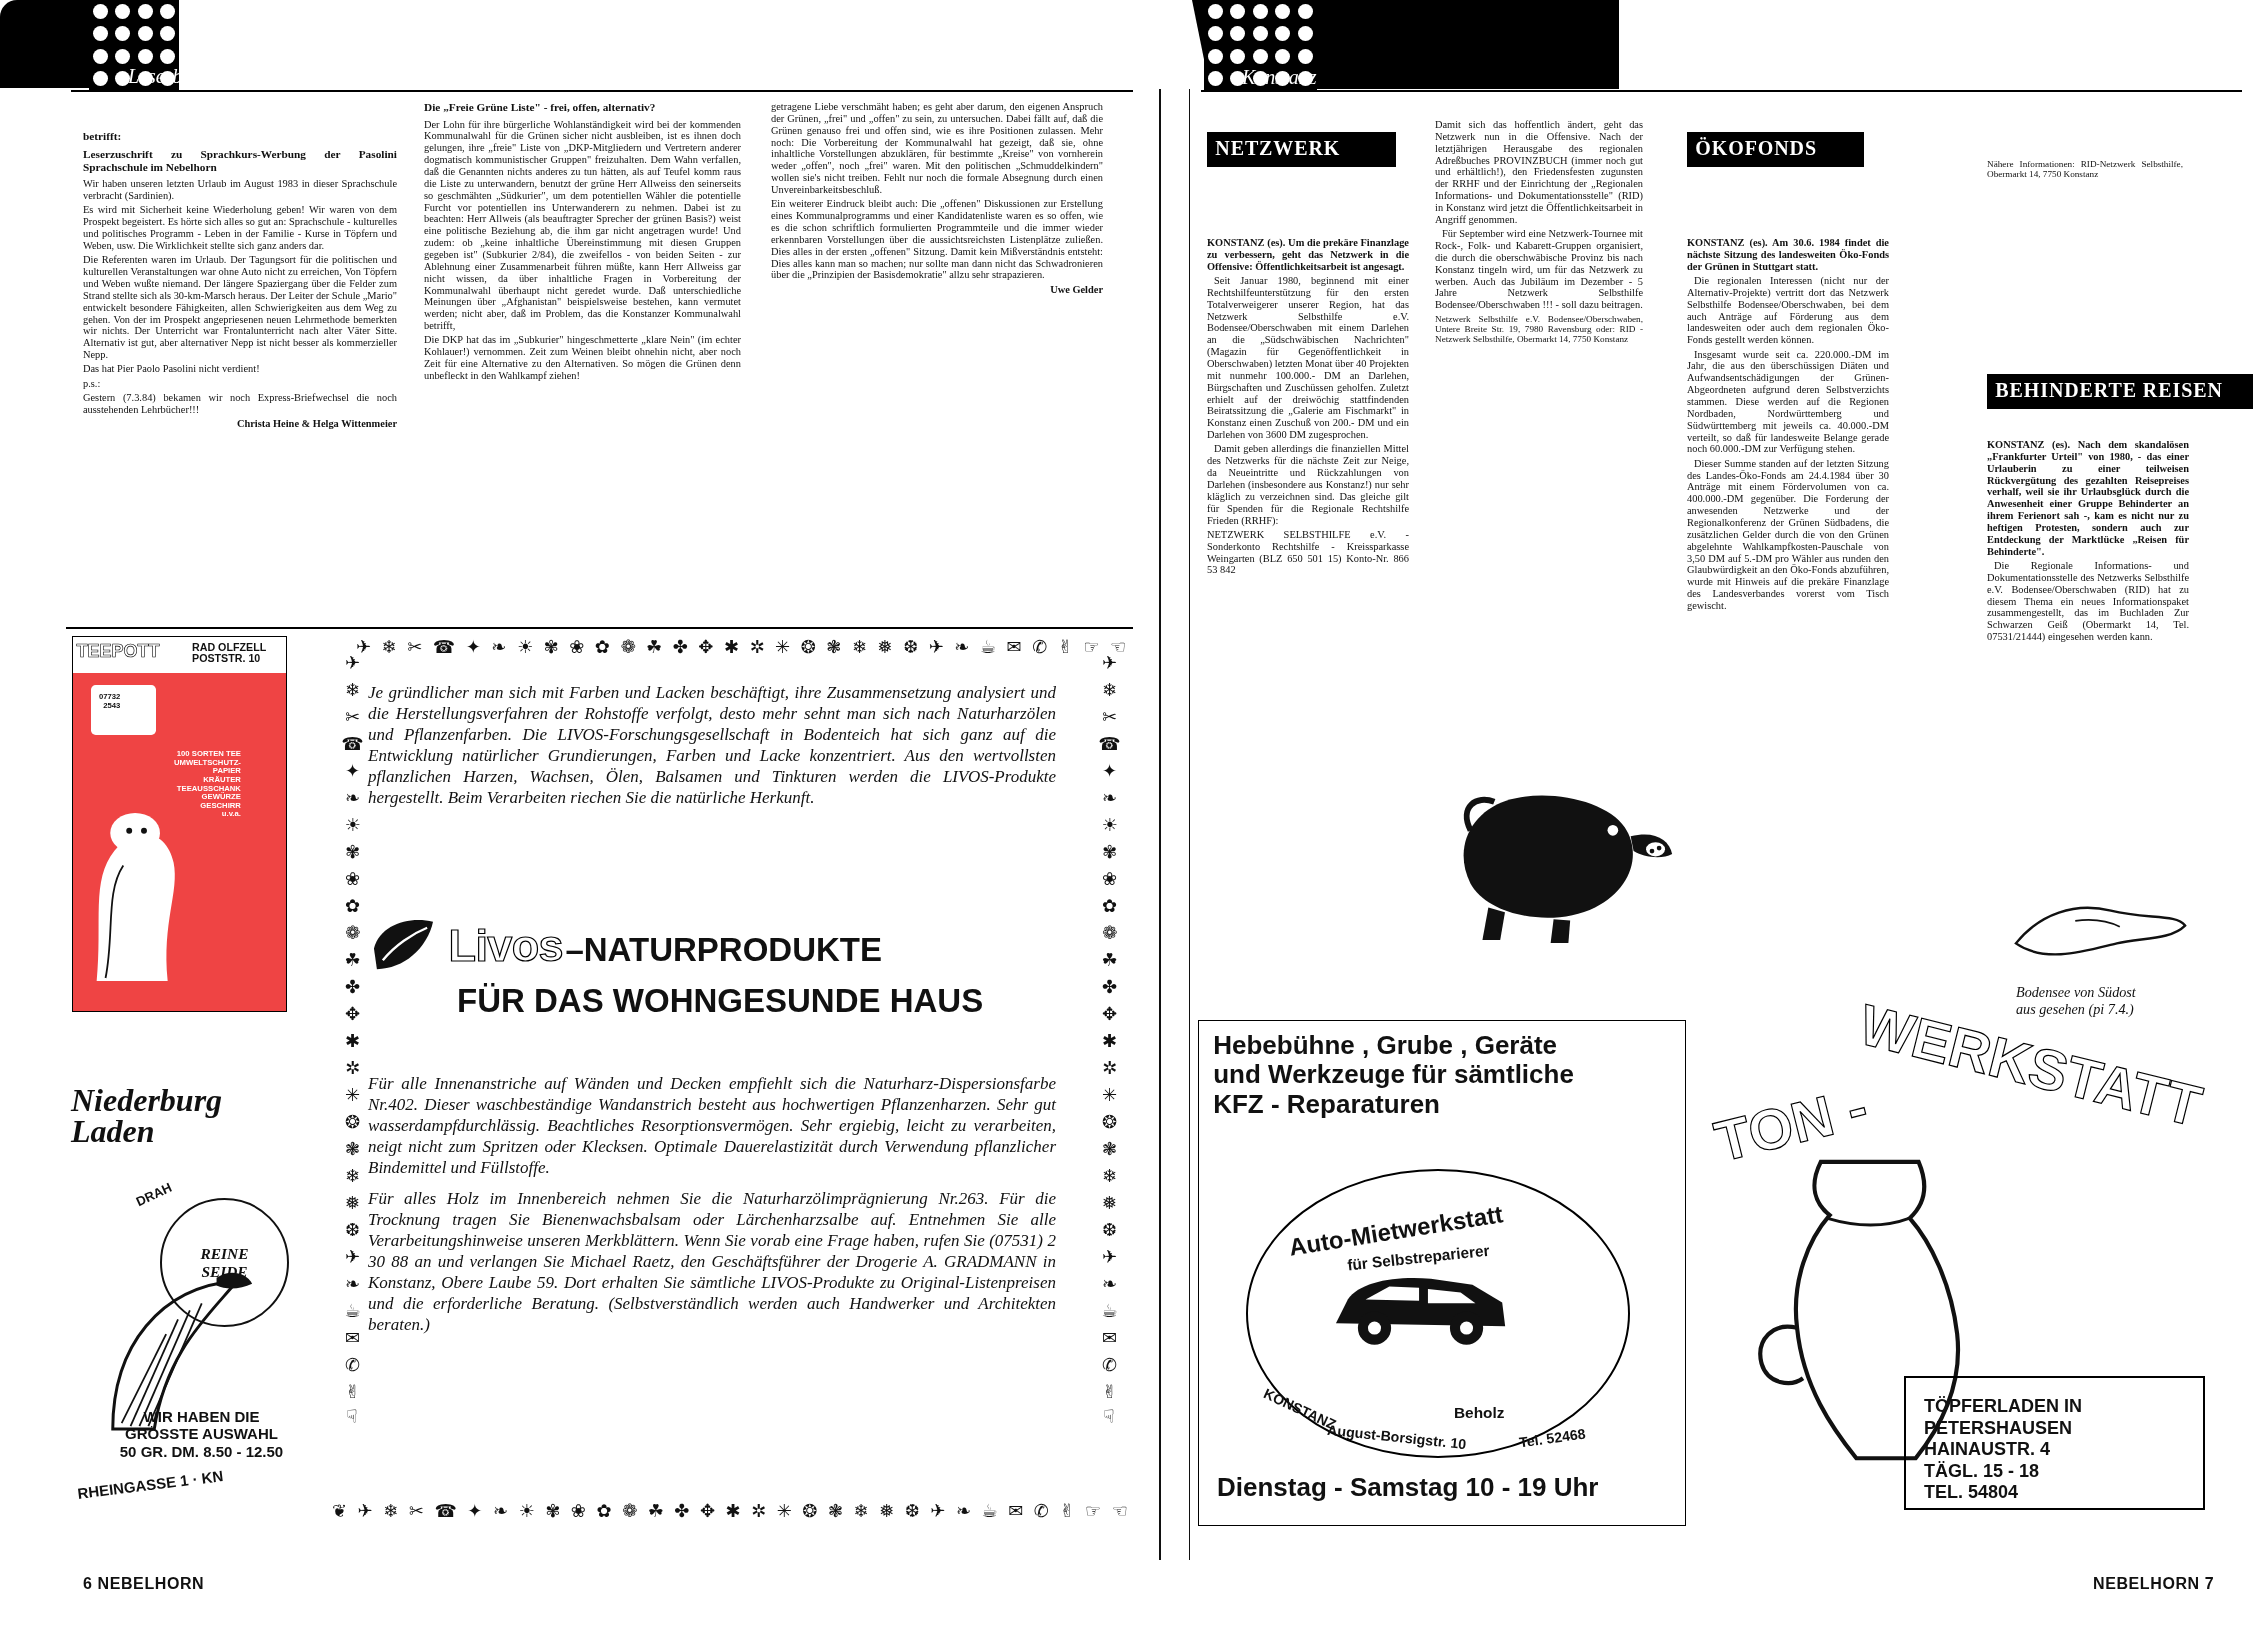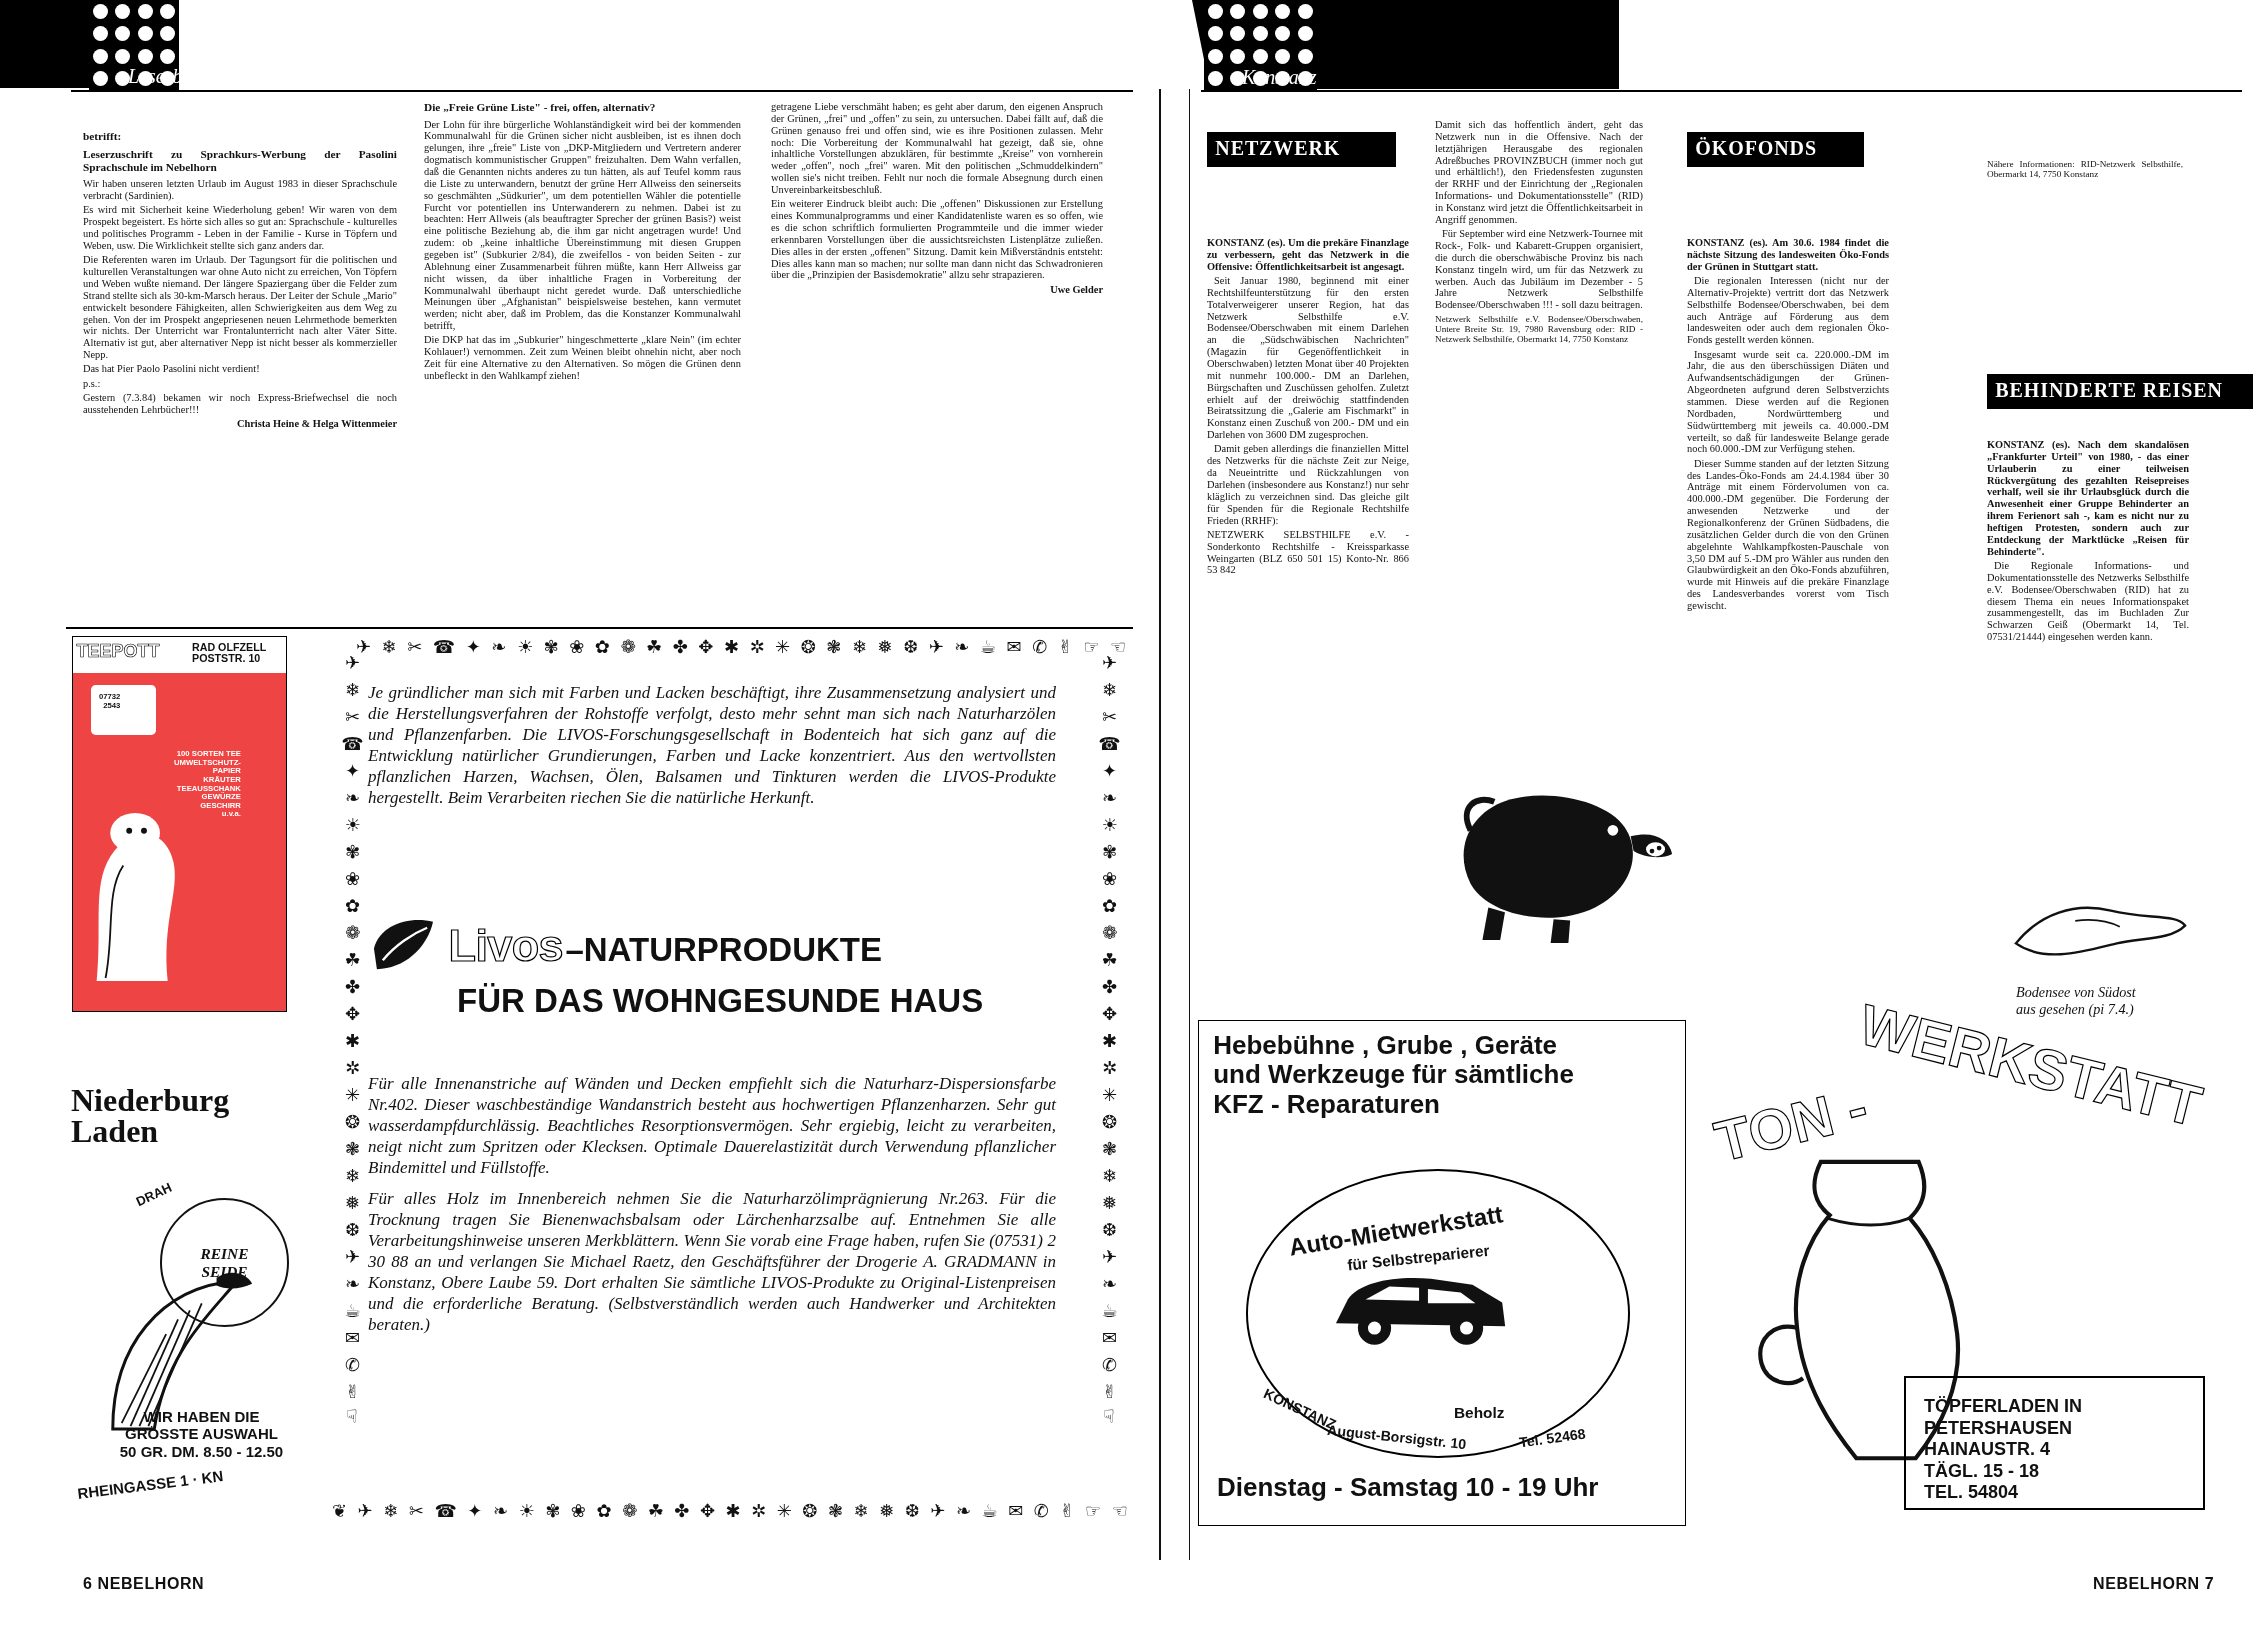--- a/index.html
+++ b/index.html
@@ -1,17 +1,17 @@
 <!DOCTYPE html>
 <html style="font-size:9.5px"><head>
 <meta charset="utf-8">
 <style>
   html,body{margin:0;padding:0;background:#fff;}
   body{font-family:"Liberation Serif", serif;color:#111;}
-  .page{position:relative;width:2261px;height:1644px;background:#ffffff;overflow:hidden;}
+  .page{position:relative;width:2261px;height:1644px;background:#ffffff;overflow:hidden;border-radius:17px;}
 
   
   .band{position:absolute;background:#000;}
   .band-left{left:0;top:0;width:113px;height:88px;}
   .dot{position:absolute;width:15.4px;height:15.4px;background:#fff;border-radius:50%;}
   .band-right{position:absolute;left:1192px;top:0;width:427px;height:89px;background:#000;
      clip-path:polygon(0 0,100% 0,100% 100%, 18px 100%);}
 
   .hr-top{position:absolute;left:71px;top:90px;width:1062px;height:1.8px;background:#000;}
   .hr-top2{position:absolute;left:1201px;top:90px;width:1041px;height:1.8px;background:#000;}
@@ -225,21 +225,21 @@
         <path d="M40 400 C50 300 30 230 70 180 C110 130 160 150 170 200 C180 250 150 300 160 400 Z" fill="#fff"></path>
         <path d="M55 395 C70 320 55 250 85 205" stroke="#111" stroke-width="3" fill="none"></path>
         <ellipse cx="105" cy="150" rx="42" ry="34" fill="#fff"></ellipse>
         <circle cx="95" cy="146" r="5" fill="#111"></circle>
         <circle cx="120" cy="146" r="5" fill="#111"></circle>
       </svg>
     </div>
   </div>
 
   <div class="nied">
-    <div class="nied-title" style="white-space:pre-line;">Niederburg
+    <div class="nied-title" style="white-space:pre-line;font-style:italic;">Niederburg
 Laden</div>
     <div class="seal">
       <span style="white-space:pre-line">REINE
 SEIDE</span>
     </div>
     <div style="position:absolute;left:64px;top:102px;font-family:'Liberation Sans',sans-serif;font-weight:bold;font-size:13px;transform:rotate(-25deg);">DRAH</div>
     <svg class="harp" viewBox="0 0 300 290">
       <path d="M40 280 C40 140 120 40 250 30 C200 90 130 150 110 280 Z" fill="none" stroke="#111" stroke-width="5"></path>
       <g stroke="#111" stroke-width="3">
         <line x1="70" y1="275" x2="150" y2="95"></line>

